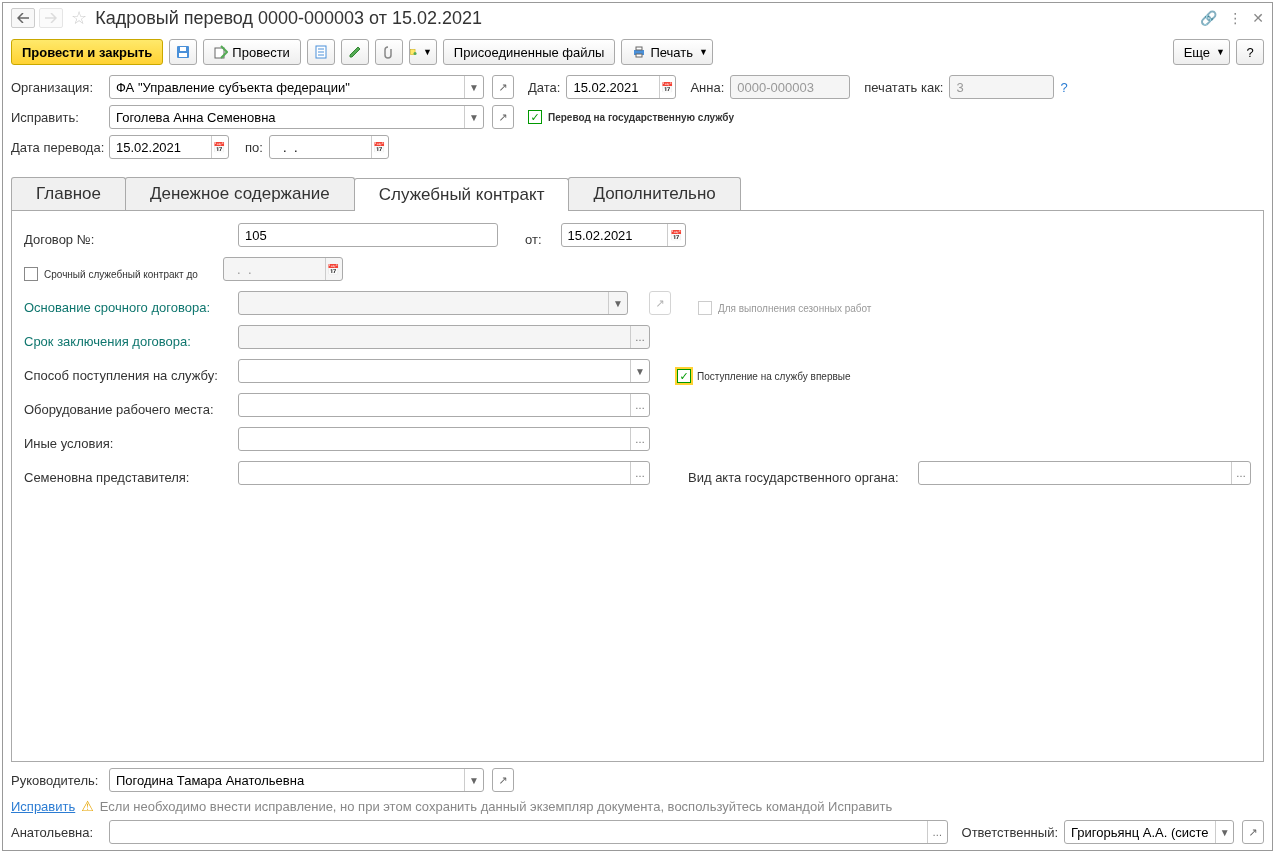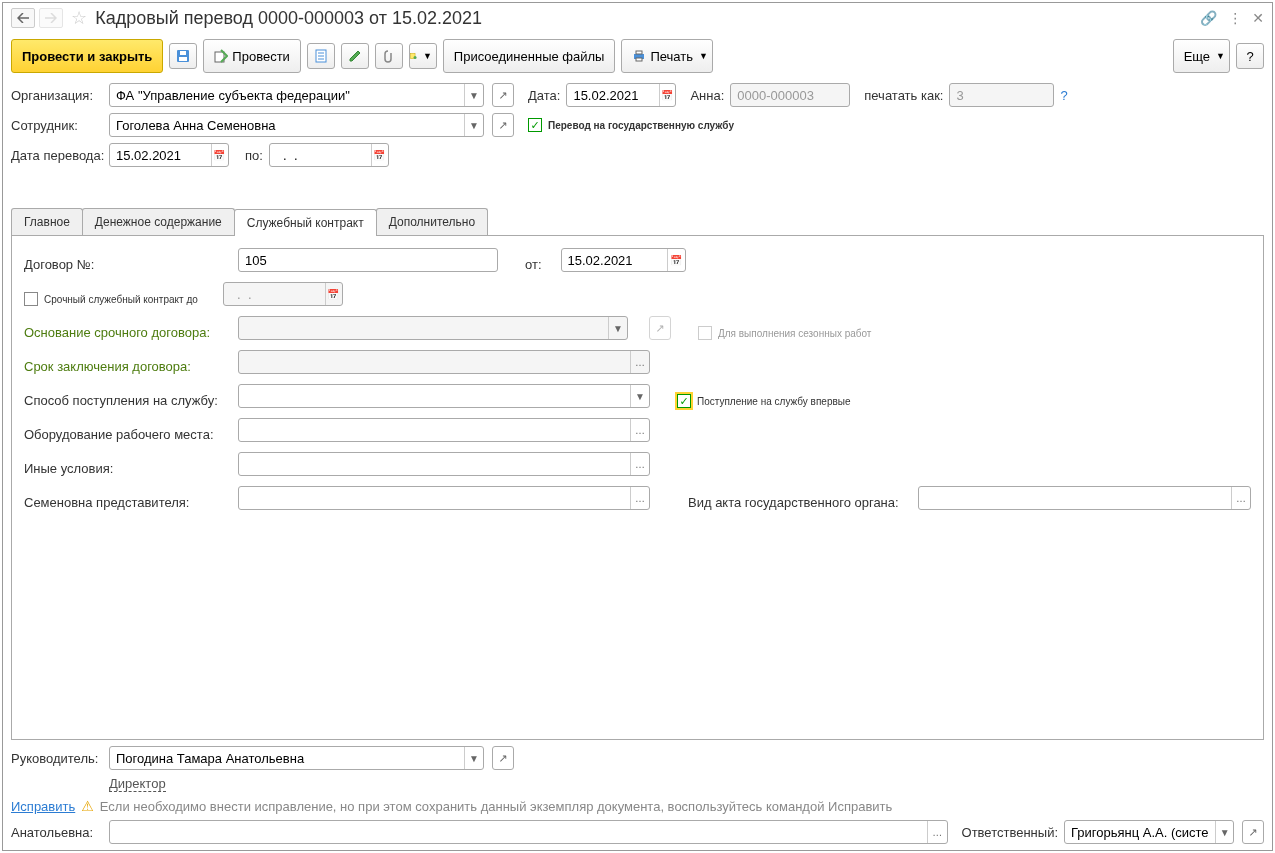--- a/index.html
+++ b/index.html
@@ -6,21 +6,21 @@
 body { font-family: Arial, sans-serif; font-size: 13px; color: #333; background: #fff; padding: 2px; }
 .window { border: 1px solid #999; height: 849px; display: flex; flex-direction: column; }
 .titlebar { display: flex; align-items: center; padding: 4px 8px; gap: 4px; }
 .nav-btn { width: 24px; height: 20px; border: 1px solid #ccc; background: #f8f8f8; display: flex; align-items: center; justify-content: center; cursor: pointer; border-radius: 2px; }
 .nav-btn.disabled { opacity: 0.5; }
 .star { color: #ccc; font-size: 18px; cursor: pointer; margin: 0 4px; }
 .title { font-size: 18px; color: #333; flex: 1; }
 .title-right { display: flex; gap: 10px; }
 .title-icon { cursor: pointer; color: #888; font-size: 14px; }
 .toolbar { display: flex; align-items: center; padding: 6px 8px; gap: 6px; }
-.btn { border: 1px solid #aaa; background: linear-gradient(#fff,#eee); padding: 16px 10px; border-radius: 3px; cursor: pointer; display: inline-flex; align-items: center; gap: 4px; font-size: 13px; height: 26px; }
+.btn { border: 1px solid #aaa; background: linear-gradient(#fff,#eee); padding: 8px 10px; border-radius: 3px; cursor: pointer; display: inline-flex; align-items: center; gap: 4px; font-size: 13px; height: 26px; }
 .btn-primary { background: linear-gradient(#ffe96b,#ffd233); border-color: #c9a800; font-weight: bold; }
 .btn-icon { width: 28px; padding: 0; justify-content: center; }
 .toolbar-spacer { flex: 1; }
 .btn-dropdown { padding-right: 4px; }
 .caret { font-size: 9px; margin-left: 2px; }
 .form-area { padding: 4px 8px; }
 .form-row { display: flex; align-items: center; margin-bottom: 6px; gap: 6px; flex-wrap: nowrap; }
 .label { color: #333; font-size: 13px; white-space: nowrap; }
 .input-group { display: flex; border: 1px solid #aaa; border-radius: 3px; background: #fff; height: 24px; align-items: stretch; }
 .input-group.disabled { background: #f5f5f5; color: #999; }
@@ -31,27 +31,27 @@
 .checkbox-wrap { display: flex; align-items: center; gap: 6px; }
 .chk { width: 14px; height: 14px; border: 1px solid #888; display: flex; align-items: center; justify-content: center; font-size: 11px; cursor: pointer; }
 .chk.checked { border-color: #090; color: #090; }
 .chk.yellow { box-shadow: 0 0 0 2px #ffd233; }
 .chk.disabled { border-color: #ccc; color: #ccc; }
 .chk-label { font-size: 10px; }
 .chk-label.bold { font-weight: bold; }
 .chk-label.disabled { color: #999; }
 .hint { color: #2b7cd3; cursor: pointer; }
 .tabs { display: flex; border-bottom: 1px solid #aaa; margin-top: 8px; }
-.tab { padding: 6px 12px; border: 1px solid #aaa; border-bottom: none; margin-right: -1px; background: #f0f0f0; cursor: pointer; border-radius: 3px 3px 0 0; font-size: 12px; margin-top: 23px; }
+.tab { padding: 6px 24px; border: 1px solid #aaa; border-bottom: none; margin-right: -1px; background: #f0f0f0; cursor: pointer; border-radius: 3px 3px 0 0; font-size: 17px; }
 .tab.active { background: #fff; position: relative; top: 1px; }
 .tab-content { border: 1px solid #aaa; border-top: none; padding: 12px; flex: 1; }
 .main-area { display: flex; flex-direction: column; flex: 1; padding: 0 8px; }
 .field-row { display: flex; align-items: flex-end; margin-bottom: 10px; gap: 19px; }
 .field-label { width: 195px; font-size: 13px; }
-.field-label.disabled { color: #4d7c0f; }
+.field-label.disabled { color: #0f766e; }
 .link { color: #2b7cd3; text-decoration: underline; cursor: pointer; }
 .link-dotted { color: #555; border-bottom: 1px dashed #555; cursor: pointer; text-decoration: none; }
 .footer { padding: 6px 8px; }
 .warn-icon { color: #e6a400; font-size: 14px; }
 .warn-text { color: #888; font-size: 13px; text-align: center; }
 svg { display: block; }
 </style>
 </head>
 <body>
 
@@ -153,21 +153,21 @@
         <input class="disabled-val" readonly="" value="0000-000003" style="">
       </div>
       <span class="label" style="margin-left:8px">печатать как:</span>
       <div class="input-group disabled" style="width:105px">
         <input class="disabled-val" readonly="" value="3" style="">
       </div>
       <span class="hint">?</span>
     </div>
 
     <div class="form-row">
-      <span class="label" style="width:92px">Сотрудник:</span>
+      <span class="label" style="width:92px">Исправить:</span>
       <div class="input-group" style="width:375px">
         <input value="Гоголева Анна Семеновна" style="">
         <div class="ig-btn">▼</div>
       </div>
       <div class="ig-btn-out">↗</div>
       <div class="checkbox-wrap" style="margin-left:8px">
         <div class="chk checked">✓</div>
         <span class="chk-label bold">Перевод на государственную службу</span>
       </div>
     </div>
@@ -277,24 +277,20 @@
   <div class="footer">
     <div class="form-row">
       <span class="label" style="width:92px">Руководитель:</span>
       <div class="input-group" style="width:375px">
         <input value="Погодина Тамара Анатольевна" style="">
         <div class="ig-btn">▼</div>
       </div>
       <div class="ig-btn-out">↗</div>
     </div>
     <div class="form-row">
-      <span style="width:92px"></span>
-      <span class="link-dotted">Директор</span>
-    </div>
-    <div class="form-row">
       <span class="link">Исправить</span>
       <span class="warn-icon">⚠</span>
       <span class="warn-text">Если необходимо внести исправление, но при этом сохранить данный экземпляр документа, воспользуйтесь командой Исправить</span>
     </div>
     <div class="form-row" style="margin-bottom:0">
       <span class="label" style="width:92px">Анатольевна:</span>
       <div class="input-group" style="flex:1">
         <input style="">
         <div class="ig-btn">…</div>
       </div>

